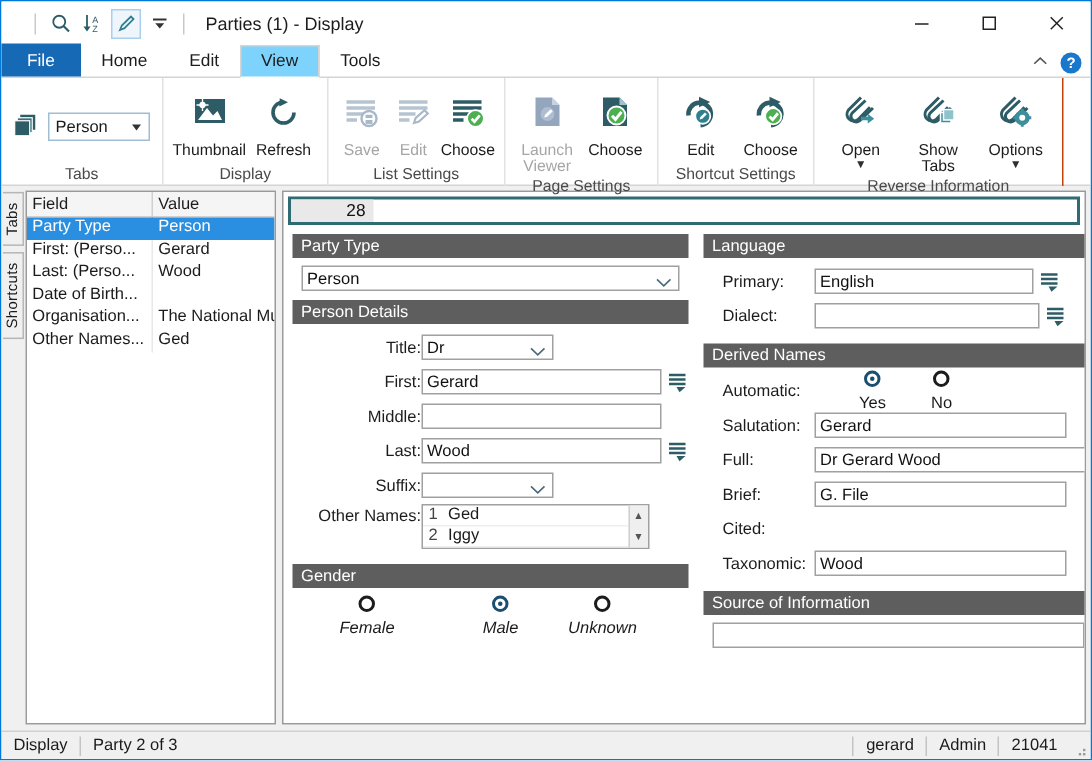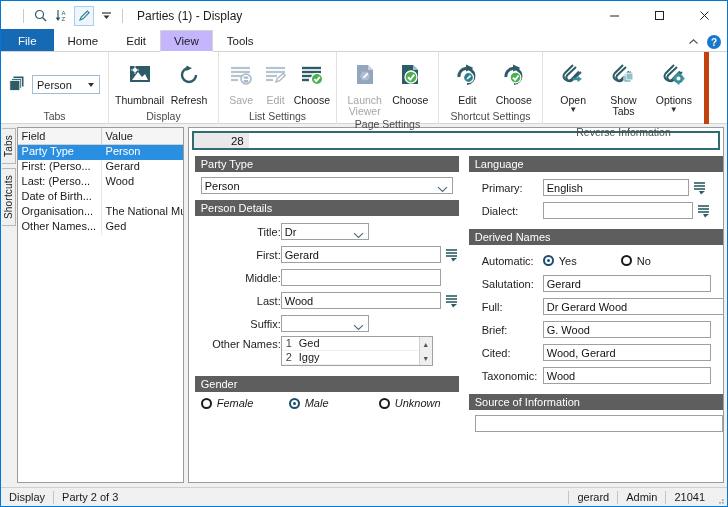--- a/index.html
+++ b/index.html
@@ -82,21 +82,21 @@
     color: #1c1c1c;
     border: 1px solid transparent;
     border-bottom: none;
   }
   .tab.file {
     background: #1569b5;
     color: #ffffff;
     padding: 0 16px;
   }
   .tab.selected {
-    background: #c4b5fd;
+    background: #7dd3fc;
     border: 1px solid #d4d4d4;
     border-bottom: 1px solid #ffffff;
     margin-bottom: -1px;
     position: relative;
     z-index: 3;
   }
   .tabstrip .right-icons {
     position: absolute;
     right: 6px; bottom: 2px;
     display: flex; align-items: center; gap: 8px;
@@ -117,21 +117,21 @@
     flex: 0 0 auto;
     position: relative;
   }
   .rgroup {
     display: flex;
     flex-direction: column;
     height: 72px;
     border-right: 1px solid #e2e2e2;
     position: relative;
   }
-  .rgroup:last-of-type { border-right: 5px solid #c2410c; gap: 8px; }
+  .rgroup:last-of-type { border-right: 1px solid #c2410c; }
   .rgroup-body {
     flex: 1 1 auto;
     display: flex;
     align-items: flex-start;
     padding: 5px 6px 0 6px;
     gap: 2px;
   }
   .rgroup-label {
     height: 15px;
     font-size: 10.5px;
@@ -330,21 +330,21 @@
   }
   .sel-box .chev {
     position: absolute; right: 4px; top: 4px;
   }
   .lookup {
     width: 14px; height: 17px;
     margin-left: 4px;
     display: flex; align-items: center; justify-content: center;
   }
 
-  .radio-wrap { display: flex; align-items: center; gap: 5px; }
+  .radio-wrap { display: flex; align-items: center; gap: 5px; flex-direction: column; }
   .radio {
     width: 11px; height: 11px; border-radius: 50%;
     border: 2px solid #1c1c1c; background: #fff;
     position: relative;
     flex: 0 0 auto;
   }
   .radio.on { border-color: #1a4f70; }
   .radio.on::after {
     content: "";
     position: absolute; left: 2px; top: 2px;
@@ -865,25 +865,24 @@
             <div class="frow">
               <span class="flabel">Salutation:</span>
               <div class="tinput" style="width:168px;">Gerard</div>
             </div>
             <div class="frow">
               <span class="flabel">Full:</span>
               <div class="tinput" style="width:184px;">Dr Gerard Wood</div>
             </div>
             <div class="frow">
               <span class="flabel">Brief:</span>
-              <div class="tinput" style="width:168px;">G. Wood</div>
+              <div class="tinput" style="width:168px;">G. File</div>
             </div>
             <div class="frow">
               <span class="flabel">Cited:</span>
-              <div class="tinput" style="width:168px;">Wood, Gerard</div>
             </div>
             <div class="frow">
               <span class="flabel">Taxonomic:</span>
               <div class="tinput" style="width:168px;">Wood</div>
             </div>
           </div>
 
           <div class="sect-head">Source of Information</div>
           <div class="sect-body" style="padding-left:6px;padding-right:4px;">
             <div class="tinput" style="width:100%;"></div>

